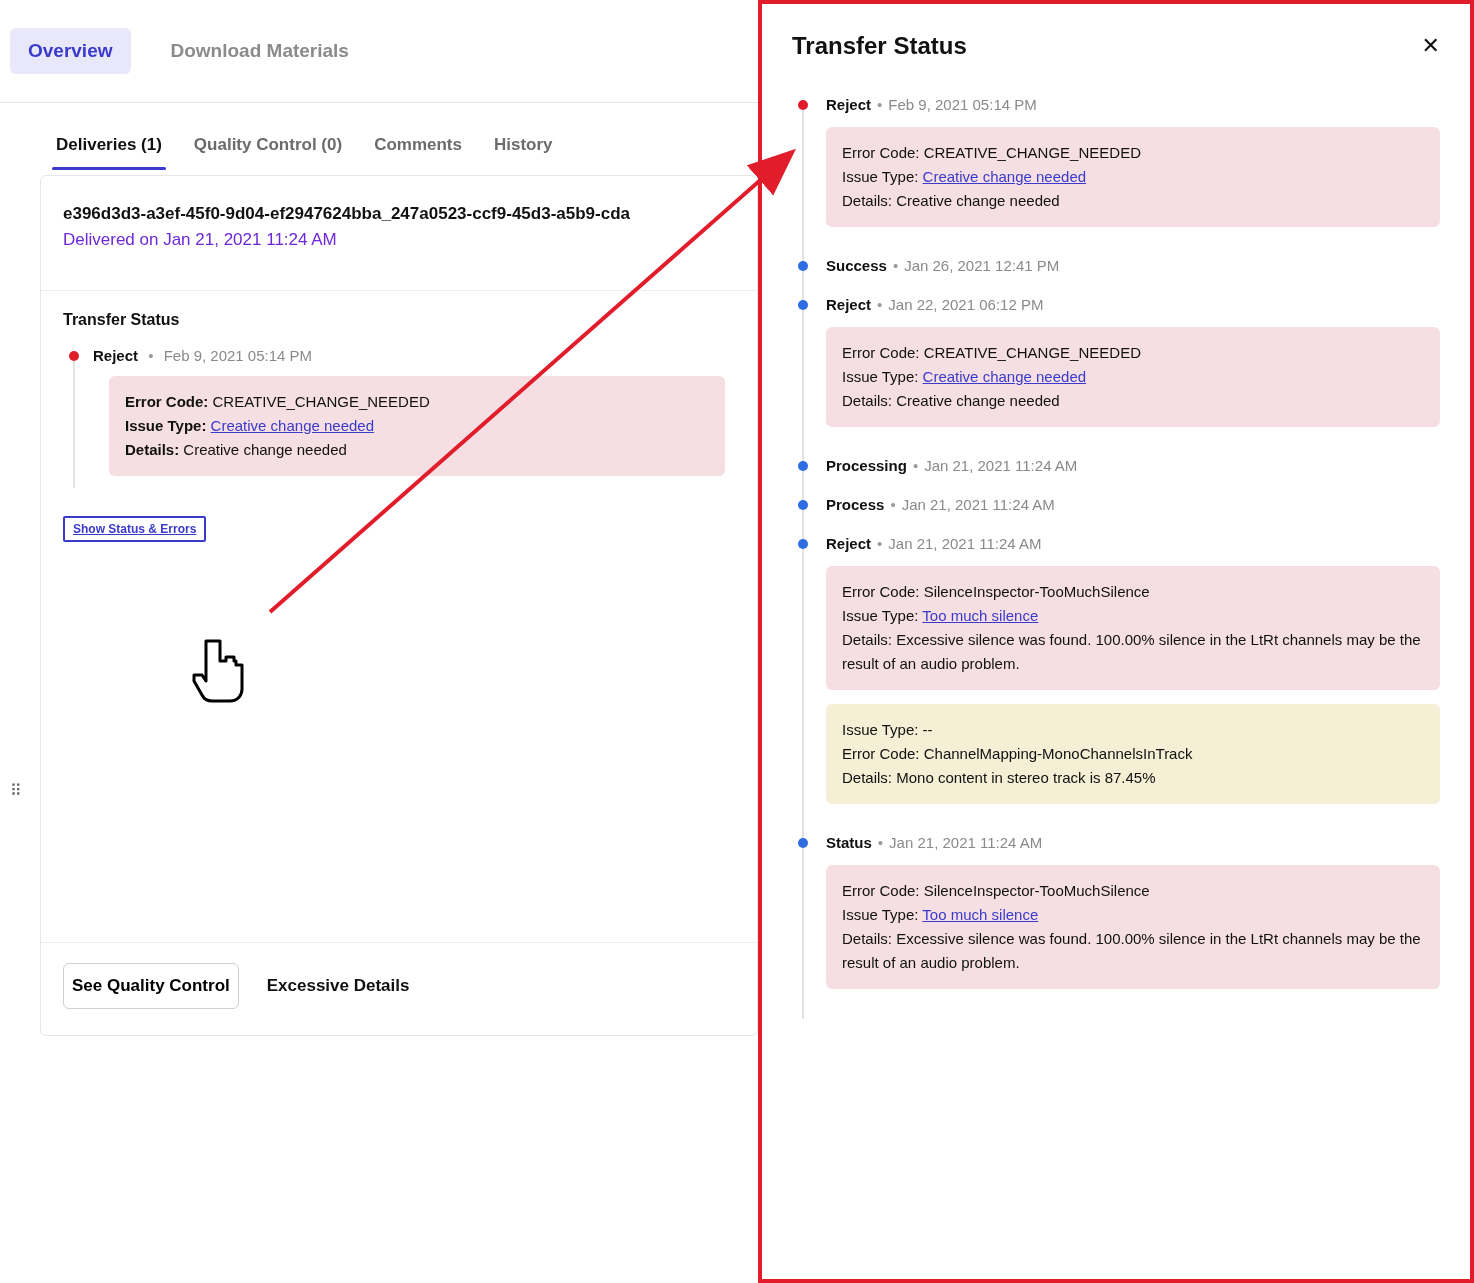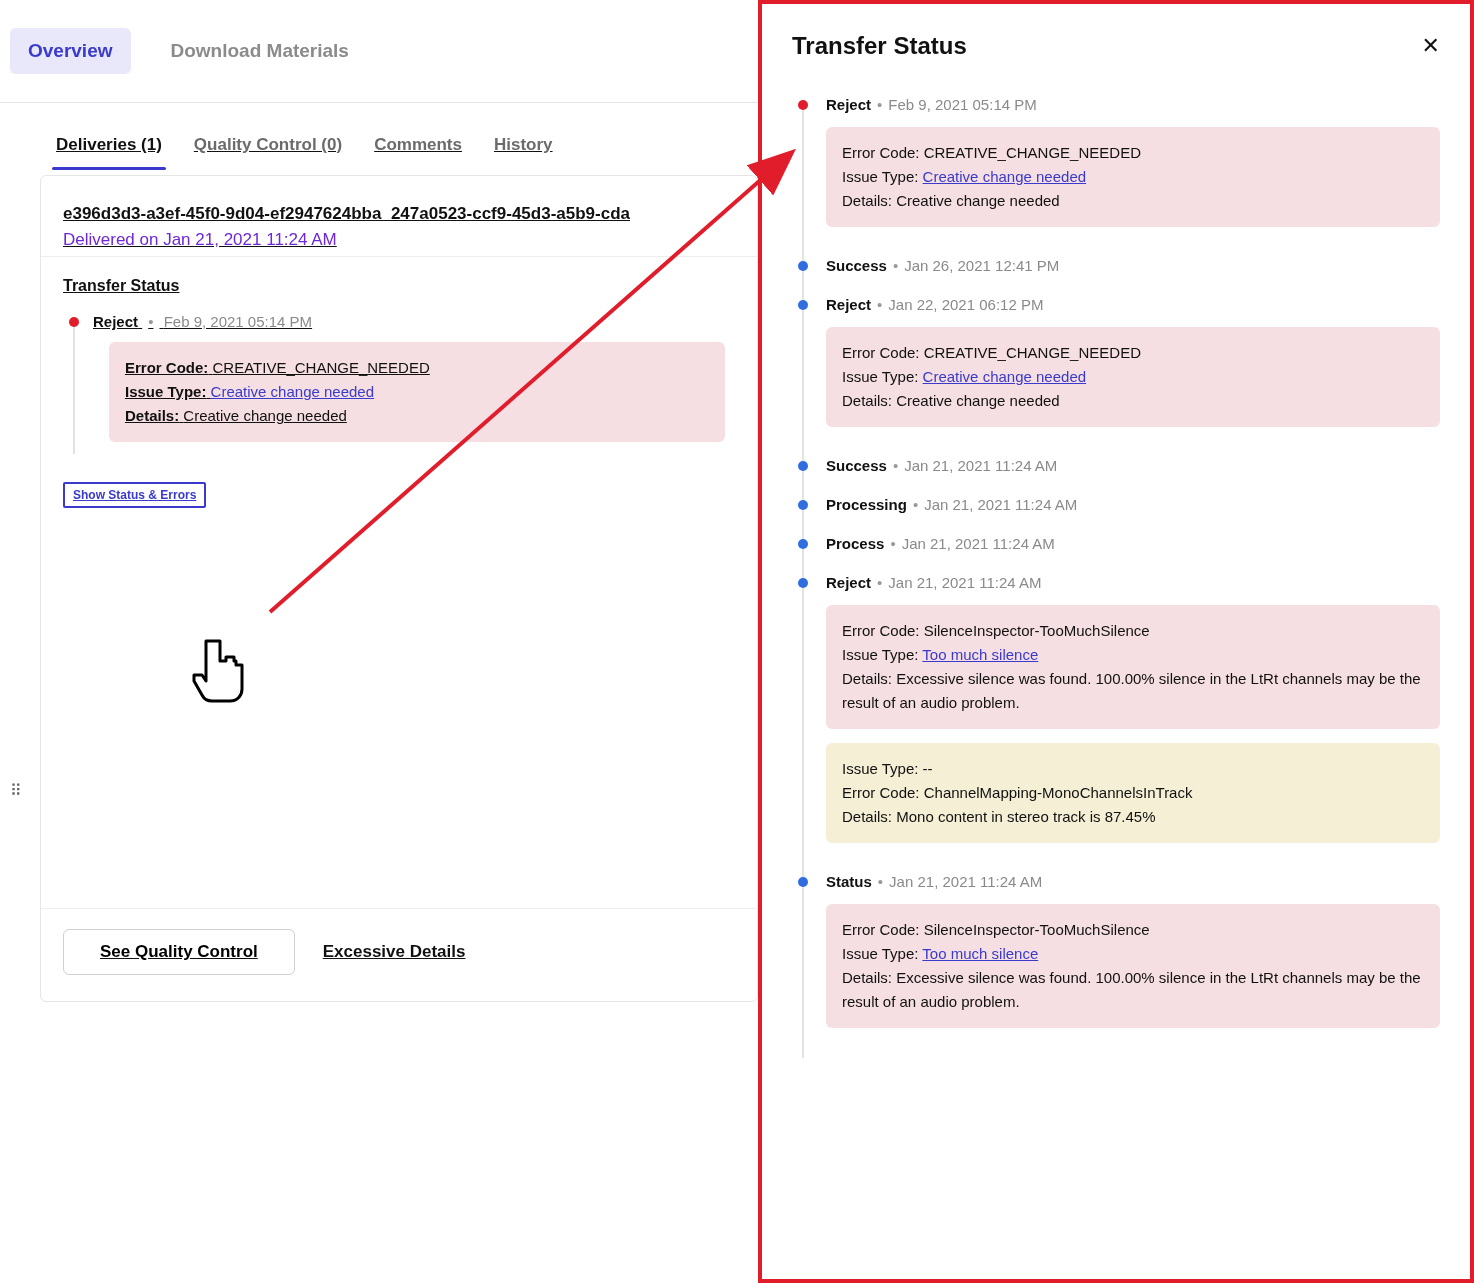--- a/index.html
+++ b/index.html
@@ -46,21 +46,20 @@
     position: absolute;
     left: 10px; top: 670px;
     color: #666;
     font-size: 16px;
     cursor: grab;
   }
   .card-area {
     margin-left: 40px;
     margin-top: 8px;
     margin-right: 0;
-    text-decoration: underline;
   }
   .inner-tabs {
     display: flex;
     gap: 24px;
     font-size: 17px;
     font-weight: 600;
     color: #6b6b6b;
     padding: 14px 12px 0 12px;
   }
   .inner-tab {
@@ -79,21 +78,21 @@
     background: #3a3acc;
     border-radius: 2px;
   }
   .card {
     margin-top: 6px;
     border: 1px solid #e6e6e6;
     border-radius: 6px;
     background: #fff;
   }
   .card-header {
-    padding: 28px 22px 6px 22px;
+    padding: 28px 22px 40px 22px;
     border-bottom: 1px solid #eee;
   }
   .delivery-id {
     font-weight: 700;
     font-size: 17px;
     color: #111;
     word-break: break-all;
   }
   .delivered-on {
     margin-top: 6px;
@@ -157,21 +156,21 @@
   }
   .card-footer {
     display: flex;
     gap: 28px;
     align-items: center;
     padding: 20px 22px 26px 22px;
   }
   .btn-secondary {
     border: 1px solid #d0d0d0;
     background: #fff;
-    padding: 12px 36px;
+    padding: 12px 8px;
     border-radius: 6px;
     font-weight: 600;
     font-size: 17px;
     cursor: pointer;
   }
   .text-link {
     font-weight: 600;
     font-size: 17px;
     cursor: pointer;
     color: #111;
@@ -314,24 +313,20 @@
         <div class="tl-dot dot-blue"></div>
         <div class="tl-head"><span class="tl-status">Reject</span><span class="tl-sep">•</span><span class="tl-time">Jan 22, 2021 06:12 PM</span></div>
         <div class="rp-error pink">
           <div><span class="lbl">Error Code:</span> <span>CREATIVE_CHANGE_NEEDED</span></div>
           <div><span class="lbl">Issue Type:</span> <span class="link">Creative change needed</span></div>
           <div><span class="lbl">Details:</span> <span>Creative change needed</span></div>
         </div>
       </div>
       <div class="rp-item tight">
         <div class="tl-dot dot-blue"></div>
-        <div class="tl-head"><span class="tl-status">Success</span><span class="tl-sep">•</span><span class="tl-time">Jan 21, 2021 11:24 AM</span></div>
-      </div>
-      <div class="rp-item tight">
-        <div class="tl-dot dot-blue"></div>
         <div class="tl-head"><span class="tl-status">Processing</span><span class="tl-sep">•</span><span class="tl-time">Jan 21, 2021 11:24 AM</span></div>
       </div>
       <div class="rp-item tight">
         <div class="tl-dot dot-blue"></div>
         <div class="tl-head"><span class="tl-status">Process</span><span class="tl-sep">•</span><span class="tl-time">Jan 21, 2021 11:24 AM</span></div>
       </div>
       <div class="rp-item">
         <div class="tl-dot dot-blue"></div>
         <div class="tl-head"><span class="tl-status">Reject</span><span class="tl-sep">•</span><span class="tl-time">Jan 21, 2021 11:24 AM</span></div>
         <div class="rp-error pink">

